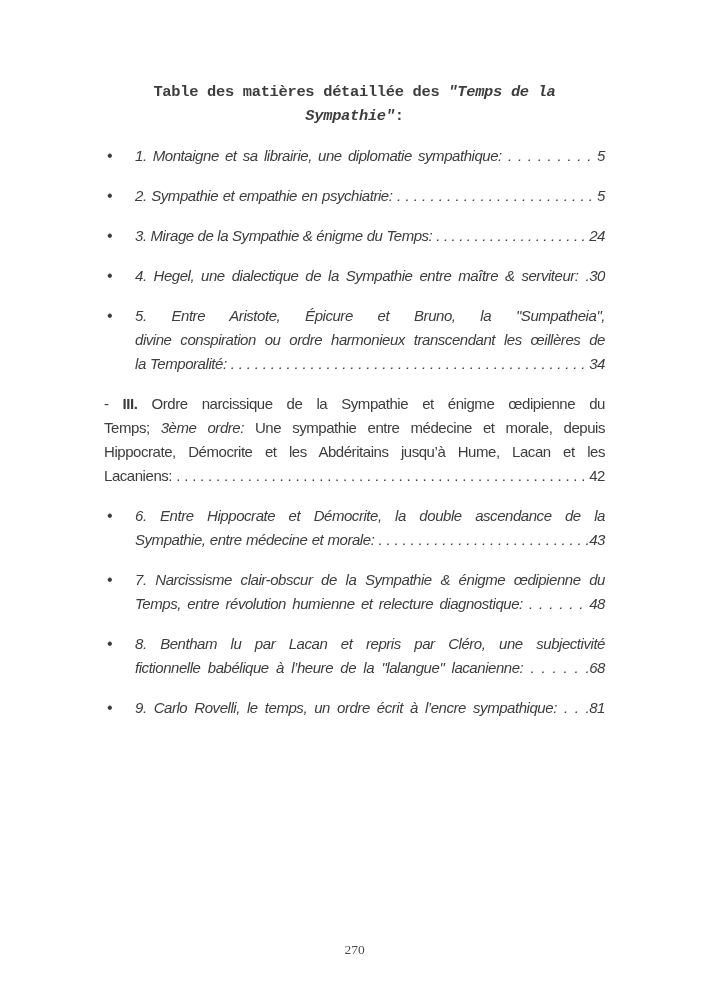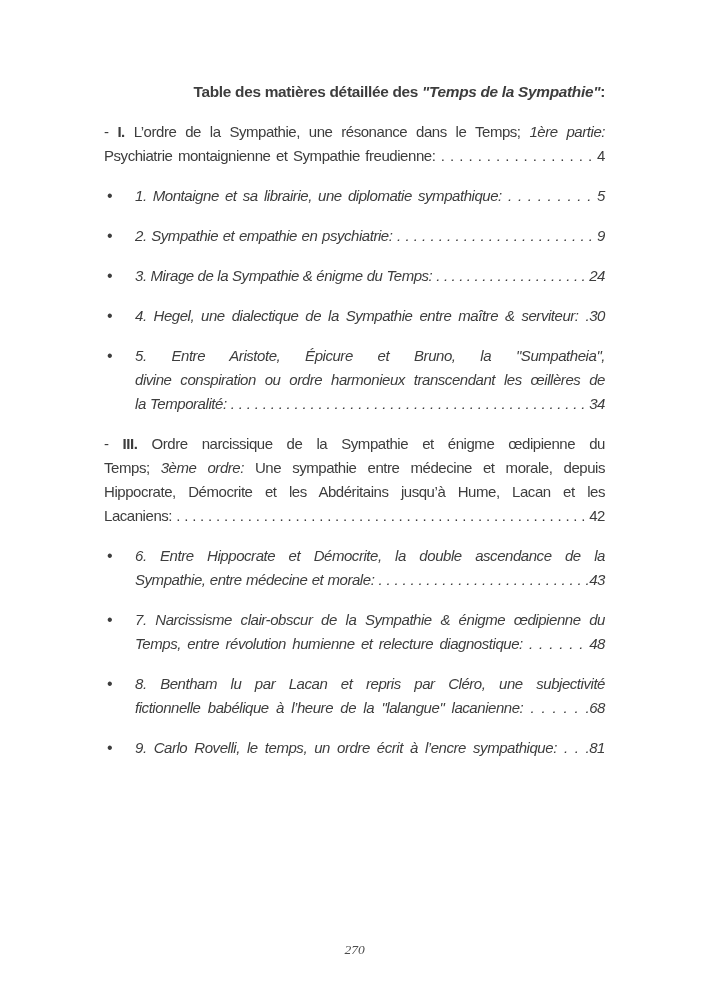--- a/index.html
+++ b/index.html
@@ -24,21 +24,22 @@
     display: flex;
     flex-direction: column;
     gap: 16px;
   }
   .title {
     margin: 0;
     font-size: 15.4px;
     font-weight: 700;
     line-height: 24px;
     letter-spacing: -0.3px;
-    text-align: right;
+    text-align: center;
+    font-family: Liberation Mono, monospace;
   }
   .entry {
     font-size: 15px;
     line-height: 24px;
     letter-spacing: -0.45px;
   }
   .entry .entry-text,
   .entry.section {
     white-space: pre-line;
     text-align: justify;
@@ -68,39 +69,36 @@
   .seg-bold-italic { font-weight: 700; font-style: italic; }
   .footer {
     position: absolute;
     left: 0;
     right: 0;
     bottom: 34px;
     text-align: center;
     font-family: "Liberation Serif", serif;
     font-size: 13.5px;
     color: #4c4c4c;
-    font-style: italic;
   }
 </style>
 </head>
 <body>
 
 <div class="page" style="color: rgb(61, 61, 61); background: rgb(255, 255, 255);">
   <div class="content">
     <p class="title"><span class="seg-bold">Table des matières détaillée des </span><span class="seg-bold-italic">"Temps de la Sympathie"</span><span class="seg-bold">:</span></p>
     <div class="toc" style="display:flex;flex-direction:column;gap:16px;">
-        <div class="entry section"><span class="seg-normal">- </span><span class="seg-bold">I.</span><span class="seg-normal"> L’ordre de la Sympathie, une résonance dans le Temps; </span><span class="seg-italic">1ère partie:</span><span class="seg-normal">
-Psychiatrie montaignienne et Sympathie freudienne: . . . . . . . . . . . . . . . . . 4</span></div>
         <div class="entry bullet">
           <span class="bullet-dot">•</span>
           <div class="entry-text"><span class="seg-italic">1. Montaigne et sa librairie, une diplomatie sympathique: . . . . . . . . . 5</span></div>
         </div>
         <div class="entry bullet">
           <span class="bullet-dot">•</span>
-          <div class="entry-text"><span class="seg-italic">2. Sympathie et empathie en psychiatrie: . . . . . . . . . . . . . . . . . . . . . . . . 9</span></div>
+          <div class="entry-text"><span class="seg-italic">2. Sympathie et empathie en psychiatrie: . . . . . . . . . . . . . . . . . . . . . . . . 5</span></div>
         </div>
         <div class="entry bullet">
           <span class="bullet-dot">•</span>
           <div class="entry-text"><span class="seg-italic">3. Mirage de la Sympathie &amp; énigme du Temps: . . . . . . . . . . . . . . . . . . . . 24</span></div>
         </div>
         <div class="entry bullet">
           <span class="bullet-dot">•</span>
           <div class="entry-text"><span class="seg-italic">4. Hegel, une dialectique de la Sympathie entre maître &amp; serviteur: .30</span></div>
         </div>
         <div class="entry bullet">

